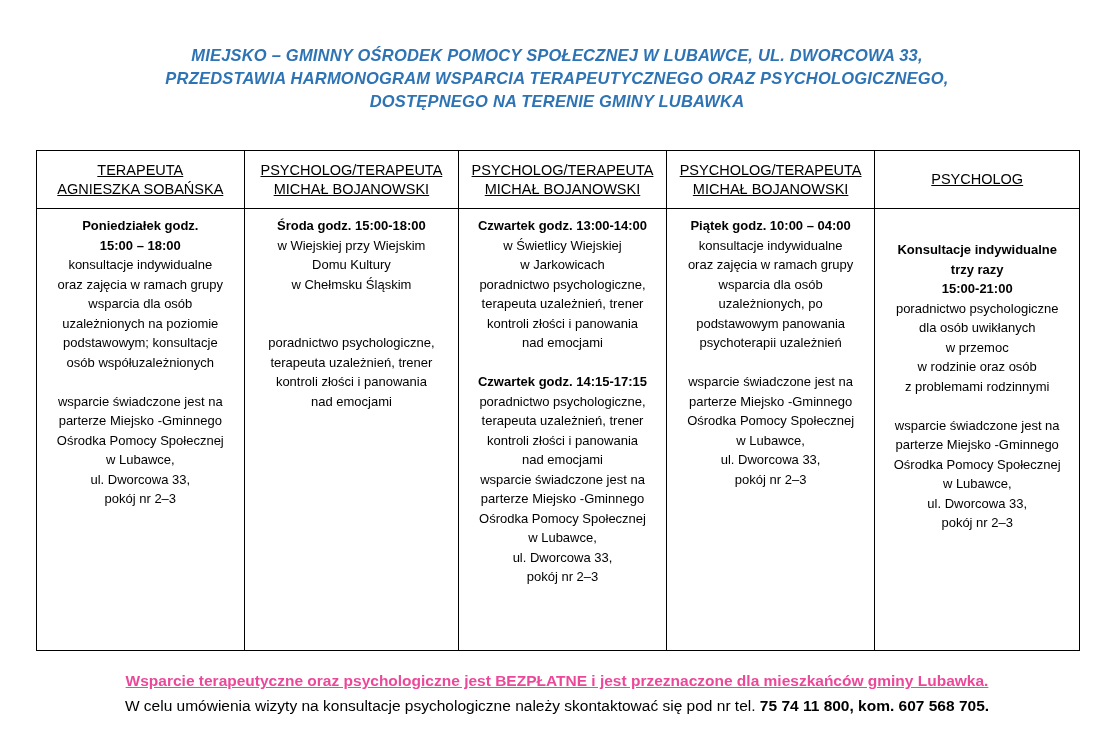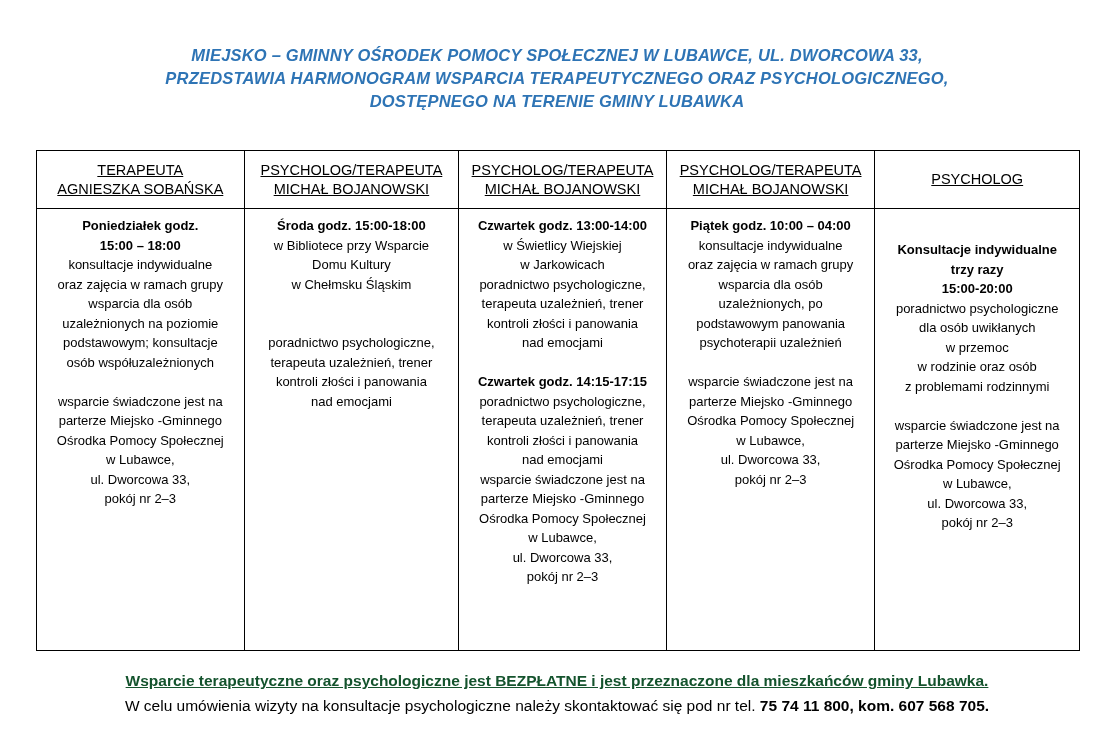--- a/index.html
+++ b/index.html
@@ -105,21 +105,21 @@
           <div>pokój nr 2–3</div>
         </div>
       </div>
       <div class="col" style="width: 215px;">
         <div class="col-header">
           <div class="hline">PSYCHOLOG/TERAPEUTA</div>
           <div class="hline">MICHAŁ BOJANOWSKI</div>
         </div>
         <div class="col-body">
           <div class="bold">Środa godz. 15:00-18:00</div>
-          <div>w Bibliotece przy Wsparcie</div>
+          <div>w Wiejskiej przy Wiejskim</div>
           <div>Domu Kultury</div>
           <div>w Chełmsku Śląskim</div>
           <div>&nbsp;</div>
           <div>&nbsp;</div>
           <div>poradnictwo psychologiczne,</div>
           <div>terapeuta uzależnień, trener</div>
           <div>kontroli złości i panowania</div>
           <div>nad emocjami</div>
         </div>
       </div>
@@ -172,37 +172,37 @@
           <div>pokój nr 2–3</div>
         </div>
       </div>
       <div class="col" style="width: 204px;">
         <div class="col-header">
           <div class="hline">PSYCHOLOG</div>
         </div>
         <div class="col-body">
           <div class="bold">Konsultacje indywidualne</div>
           <div class="bold">trzy razy</div>
-          <div class="bold">15:00-20:00</div>
+          <div class="bold">15:00-21:00</div>
           <div>poradnictwo psychologiczne</div>
           <div>dla osób uwikłanych</div>
           <div>w przemoc</div>
           <div>w rodzinie oraz osób</div>
           <div>z problemami rodzinnymi</div>
           <div>&nbsp;</div>
           <div>wsparcie świadczone jest na</div>
           <div>parterze Miejsko -Gminnego</div>
           <div>Ośrodka Pomocy Społecznej</div>
           <div>w Lubawce,</div>
           <div>ul. Dworcowa 33,</div>
           <div>pokój nr 2–3</div>
         </div>
       </div>
     </div>
 
   <div class="footer">
-    <div class="notice" style="color: #14532d;">Wsparcie terapeutyczne oraz psychologiczne jest BEZPŁATNE i jest przeznaczone dla mieszkańców gminy Lubawka.</div>
+    <div class="notice" style="color: #ec4899;">Wsparcie terapeutyczne oraz psychologiczne jest BEZPŁATNE i jest przeznaczone dla mieszkańców gminy Lubawka.</div>
     <div>
       <span>W celu umówienia wizyty na konsultacje psychologiczne należy skontaktować się pod nr tel. </span><span class="bold">75 74 11 800, kom. 607 568 705.</span>
     </div>
   </div>
 
 </div>
 
 </body></html>

